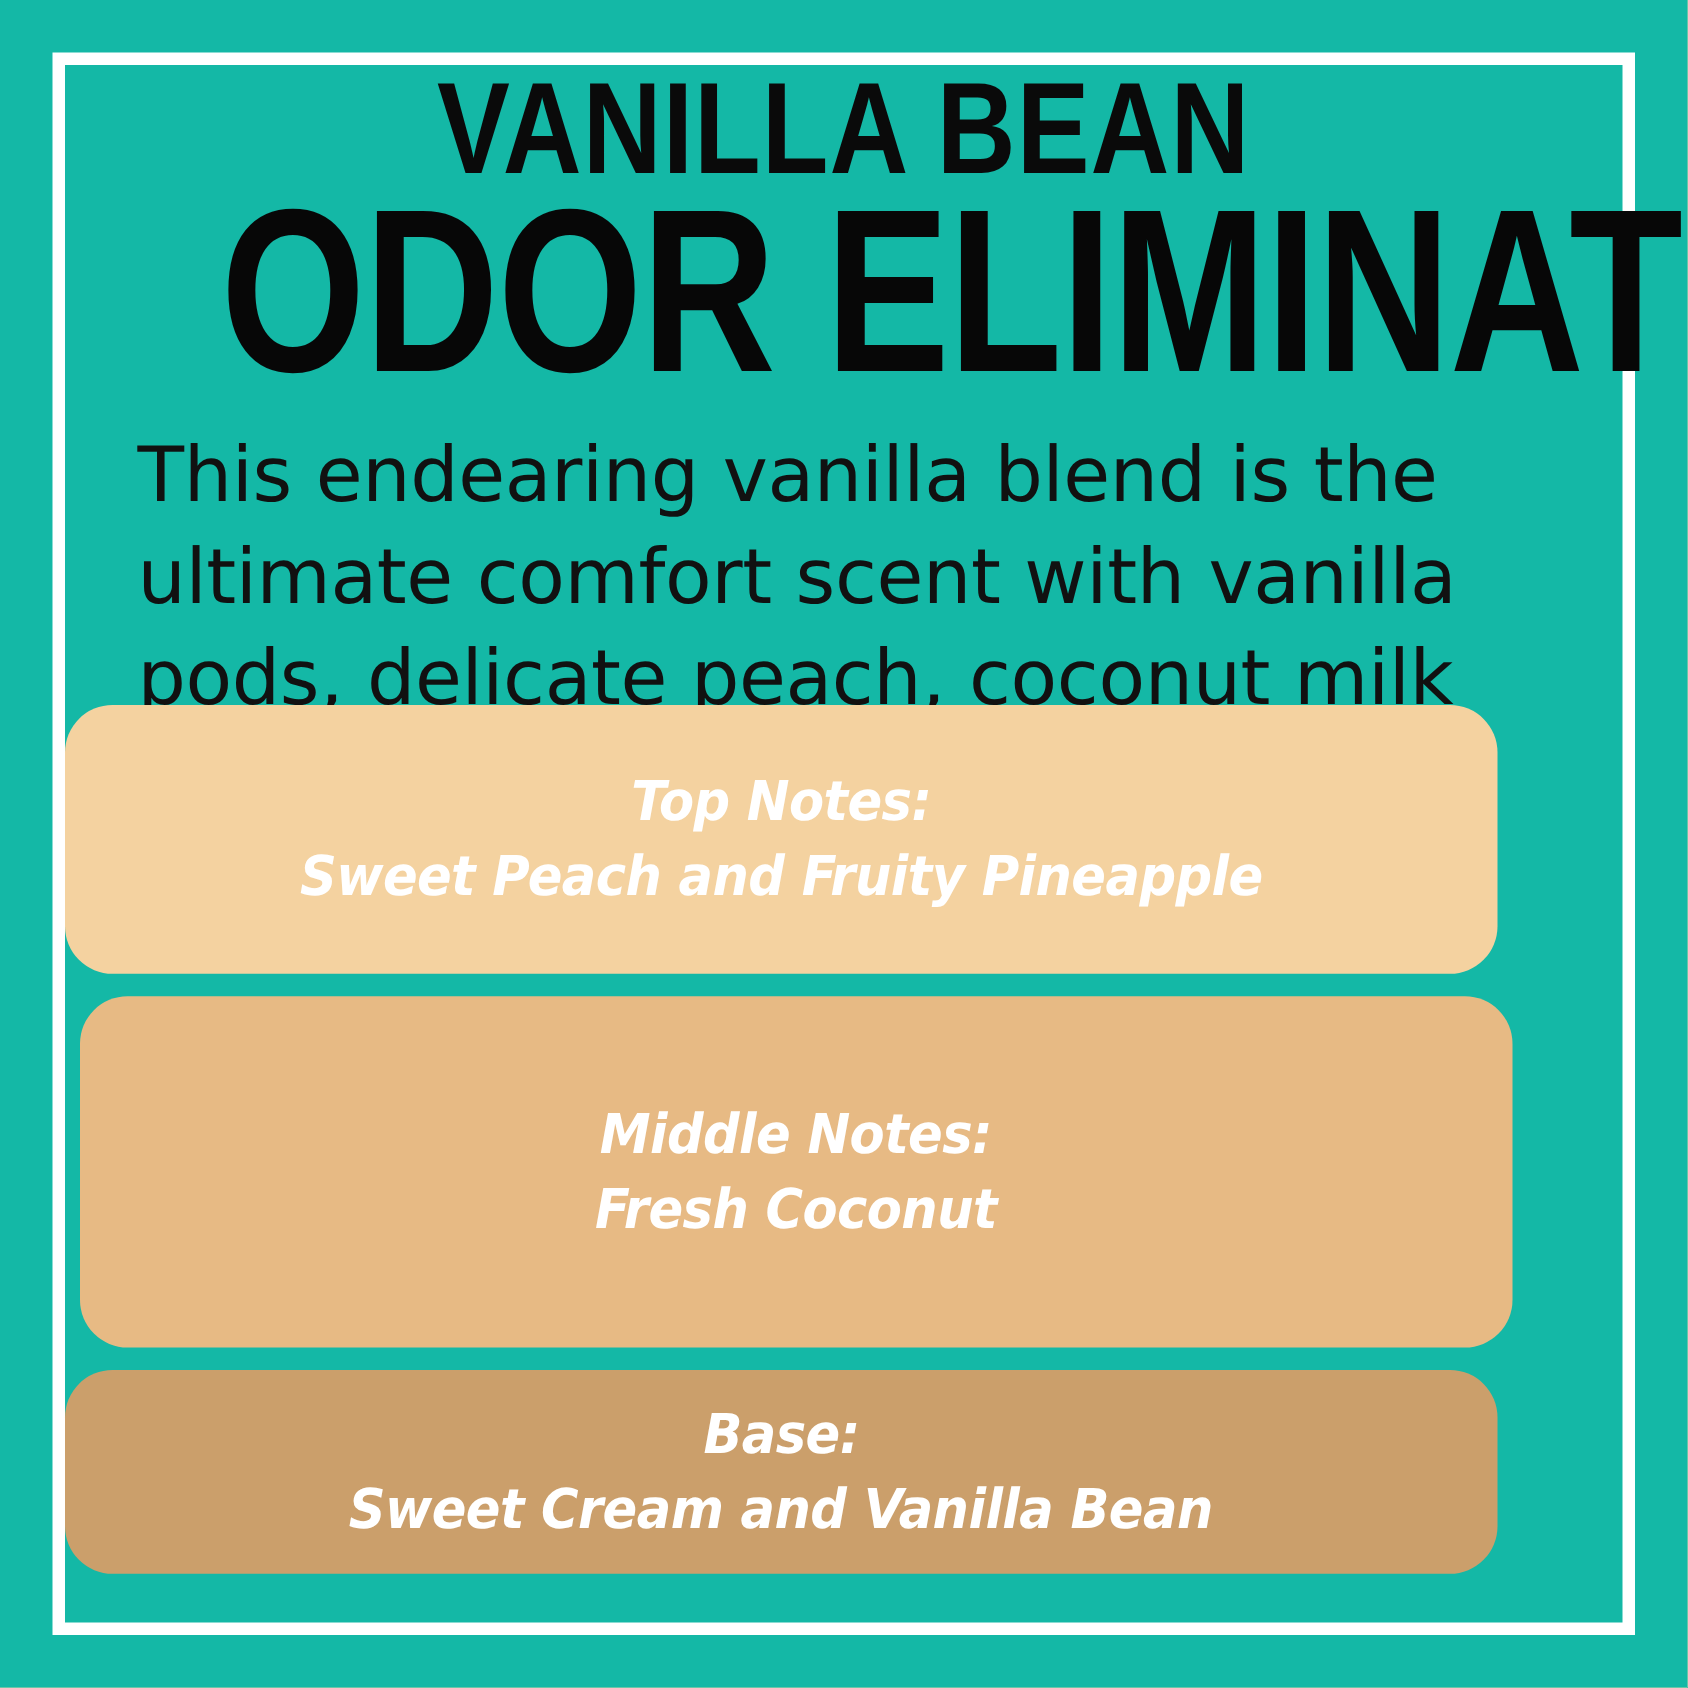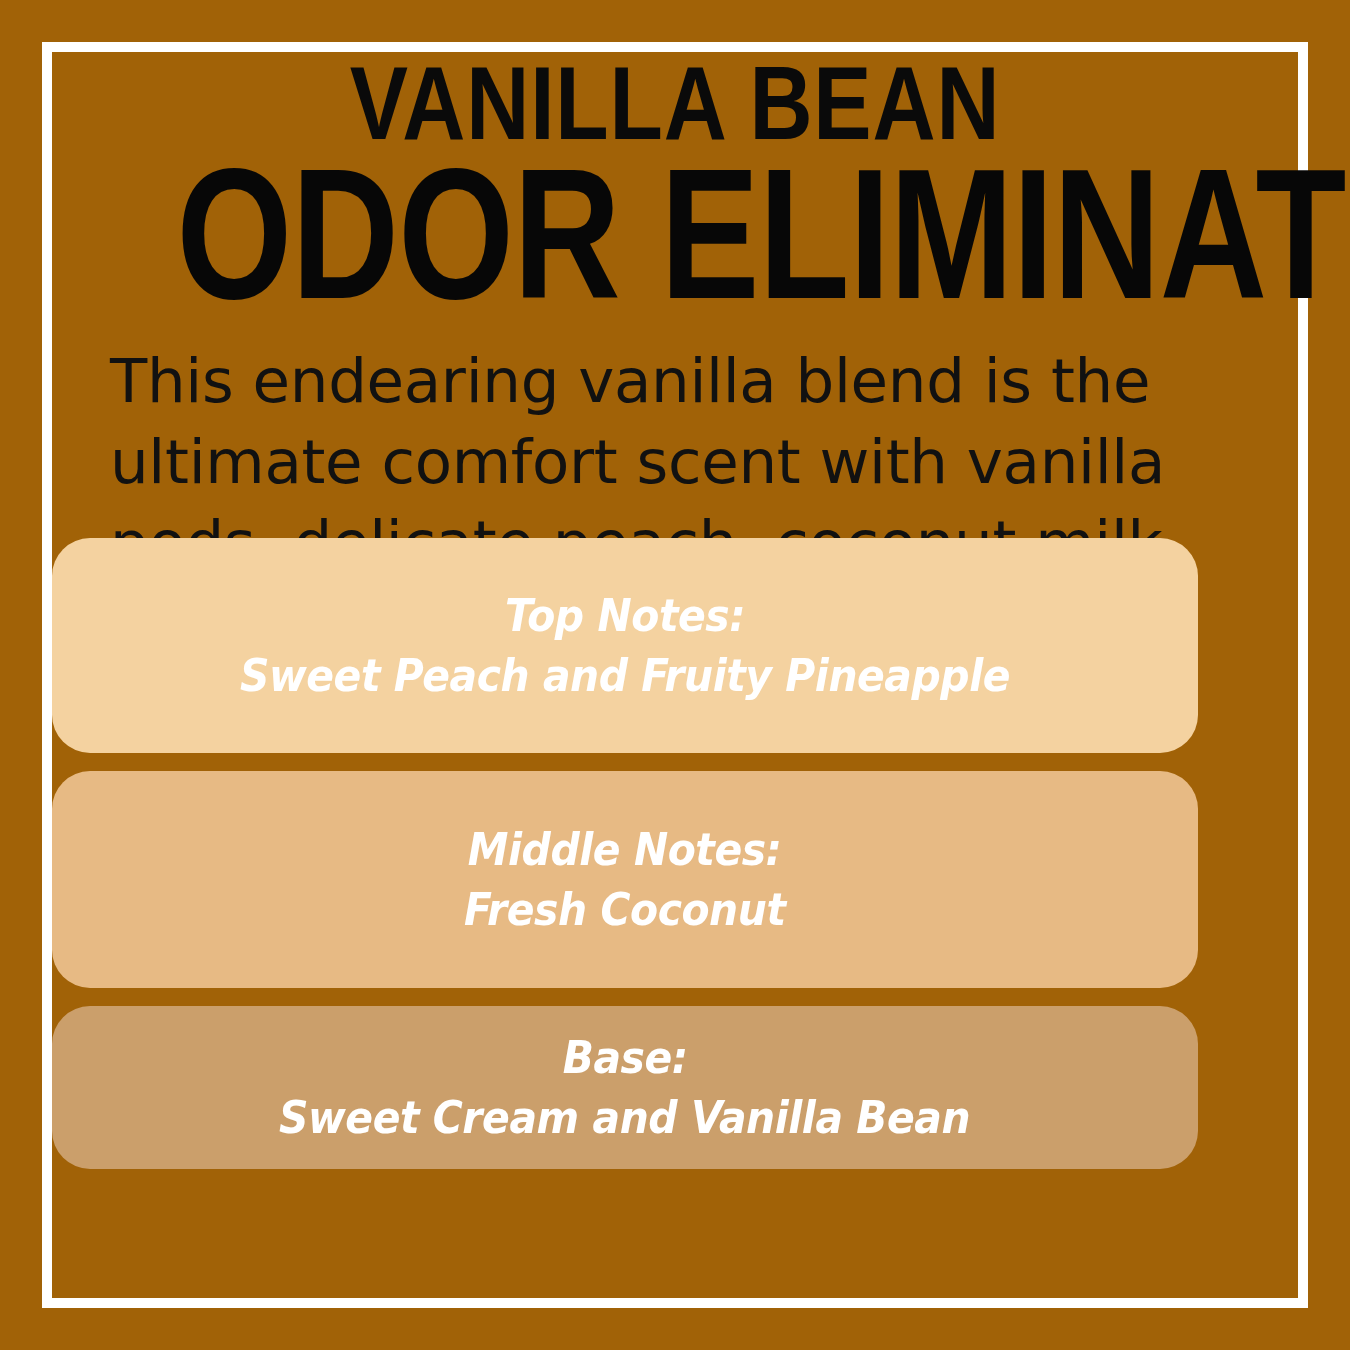--- a/index.html
+++ b/index.html
@@ -11,21 +11,21 @@
     height: 1350px;
     background: #FCDDAC;
     font-family: "Liberation Sans", sans-serif;
     overflow: hidden;
   }
 
   .poster {
     position: relative;
     width: 1350px;
     height: 1350px;
-    background: #a16207;
+    background: #14b8a6;
     box-sizing: border-box;
   }
 
   
   .frame {
     position: absolute;
     left: 42px;
     top: 42px;
     width: 1266px;
     height: 1266px;
@@ -87,42 +87,42 @@
     font-size: 61px;
     line-height: 1.33;
     text-align: left;
     letter-spacing: -0.3px;
   }
 
   
   .cards {
     position: absolute;
     left: 52px;
-    top: 538px;
+    top: 564px;
     width: 1146px;
   }
 
   .note-card {
     width: 1146px;
     border-radius: 38px;
     box-sizing: border-box;
     text-align: center;
     color: #FFFFFF;
     display: flex;
     flex-direction: column;
     align-items: center;
     justify-content: center;
   }
 
   .note-card + .note-card {
     margin-top: 18px;
   }
 
   .note-card.top    { background: #F4D2A0; height: 215px; }
-  .note-card.middle { background: #E7BA84; height: 217px; }
+  .note-card.middle { background: #E7BA84; height: 281px; margin-left: 12px; }
   .note-card.base   { background: #CB9F6B; height: 163px; }
 
   .note-label,
   .note-value {
     font-family: "DejaVu Sans", sans-serif;
     font-weight: 700;
     font-style: italic;
     color: #FFFFFF;
     white-space: nowrap;
     letter-spacing: -0.5px;

